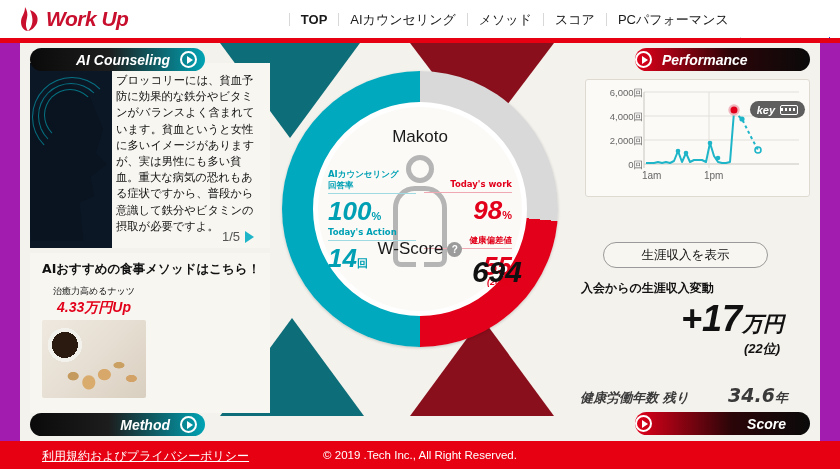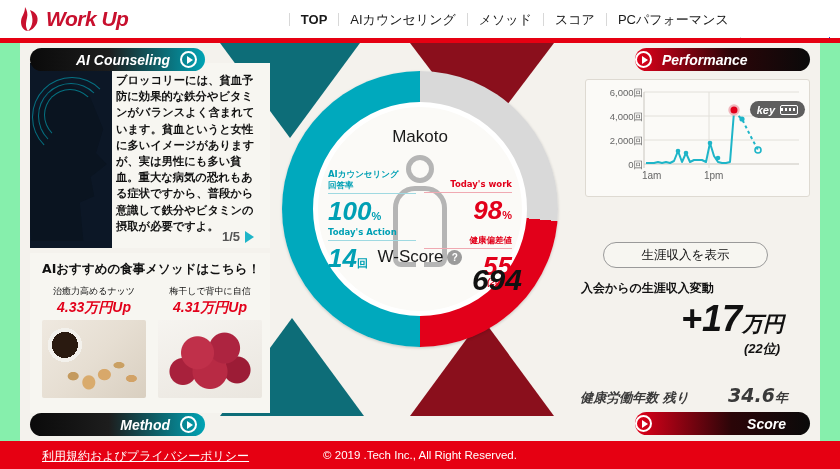--- a/index.html
+++ b/index.html
@@ -32,21 +32,21 @@
   .nav-item.active { font-weight: bold; }
 
   .headerline {
     position: absolute; left: 0; top: 38px; width: 840px; height: 5px;
     background: #e60012;
   }
 
   
   .stage {
     position: absolute; left: 0; top: 43px; width: 840px; height: 424px;
-    background: #86efac; overflow: hidden;
+    background: #a21caf; overflow: hidden;
   }
   .stage-inner {
     position: absolute; left: 20px; top: 0px; width: 800px; height: 398px;
     background: #f4f2ed; overflow: hidden;
   }
 
   
   .wedge {
     position: absolute; width: 0; height: 0;
   }
@@ -119,21 +119,21 @@
   .play-circle::after {
     content: ""; width: 0; height: 0;
     border-left: 6px solid #fff;
     border-top: 4px solid transparent;
     border-bottom: 4px solid transparent;
     margin-left: 2px;
   }
 
   .counsel-card {
     position: absolute; left: 10px; top: 20px; width: 240px; height: 185px;
-    background: #f7f6f1; overflow: hidden; font-weight: bold;
+    background: #f7f6f1; overflow: hidden;
   }
   .head-art {
     position: absolute; left: 0; top: 0; width: 82px; height: 185px;
     background: #0c1726; overflow: hidden;
   }
   .head-silhouette {
     position: absolute; left: -6px; top: 18px; width: 90px; height: 160px;
     background: #0a1420;
     clip-path: polygon(40% 0%, 72% 8%, 88% 30%, 80% 45%, 92% 52%, 74% 60%,
                        78% 72%, 62% 76%, 66% 100%, 8% 100%, 2% 62%, 6% 26%);
@@ -262,21 +262,21 @@
   .stat-unit { font-size: 11px; font-style: normal; }
   .stat-sub {
     font-size: 9px; font-weight: bold; font-style: italic; color: #e2001a;
     margin-top: -4px;
   }
   .pos-tl { top: 62px; }
   .pos-bl { top: 120px; }
   .pos-tr { top: 72px; }
   .pos-br { top: 128px; }
   .wscore-row {
-    position: absolute; left: 0; right: 0; bottom: 16px; text-align: center;
+    position: absolute; left: 0; right: 0; bottom: 24px; text-align: center;
   }
   .wscore-label {
     font-size: 17px; color: #1a1a1a; display: inline-flex;
     align-items: center; gap: 4px;
   }
   .qmark {
     width: 15px; height: 15px; border-radius: 50%; background: #9b9b9b;
     color: #fff; font-size: 10px; font-weight: bold;
     display: inline-flex; align-items: center; justify-content: center;
   }
@@ -414,25 +414,20 @@
       </div>
 
       <div class="method-card">
         <div class="method-title">AIおすすめの食事メソッドはこちら！</div>
         <div class="food-row">
           <div class="food">
             <div class="food-name">治癒力高めるナッツ</div>
             <div class="food-up">4.33万円Up</div>
             <div class="food-img img-nuts"></div>
           </div>
-          <div class="food">
-            <div class="food-name">梅干しで背中に自信</div>
-            <div class="food-up">4.31万円Up</div>
-            <div class="food-img img-ume"></div>
-          </div>
         </div>
       </div>
 
       <div class="panel-tab tab-method">
         <span class="tab-label">Method</span>
         <span class="play-circle"></span>
       </div>
     </div>
 
     <div class="donut-wrap">

